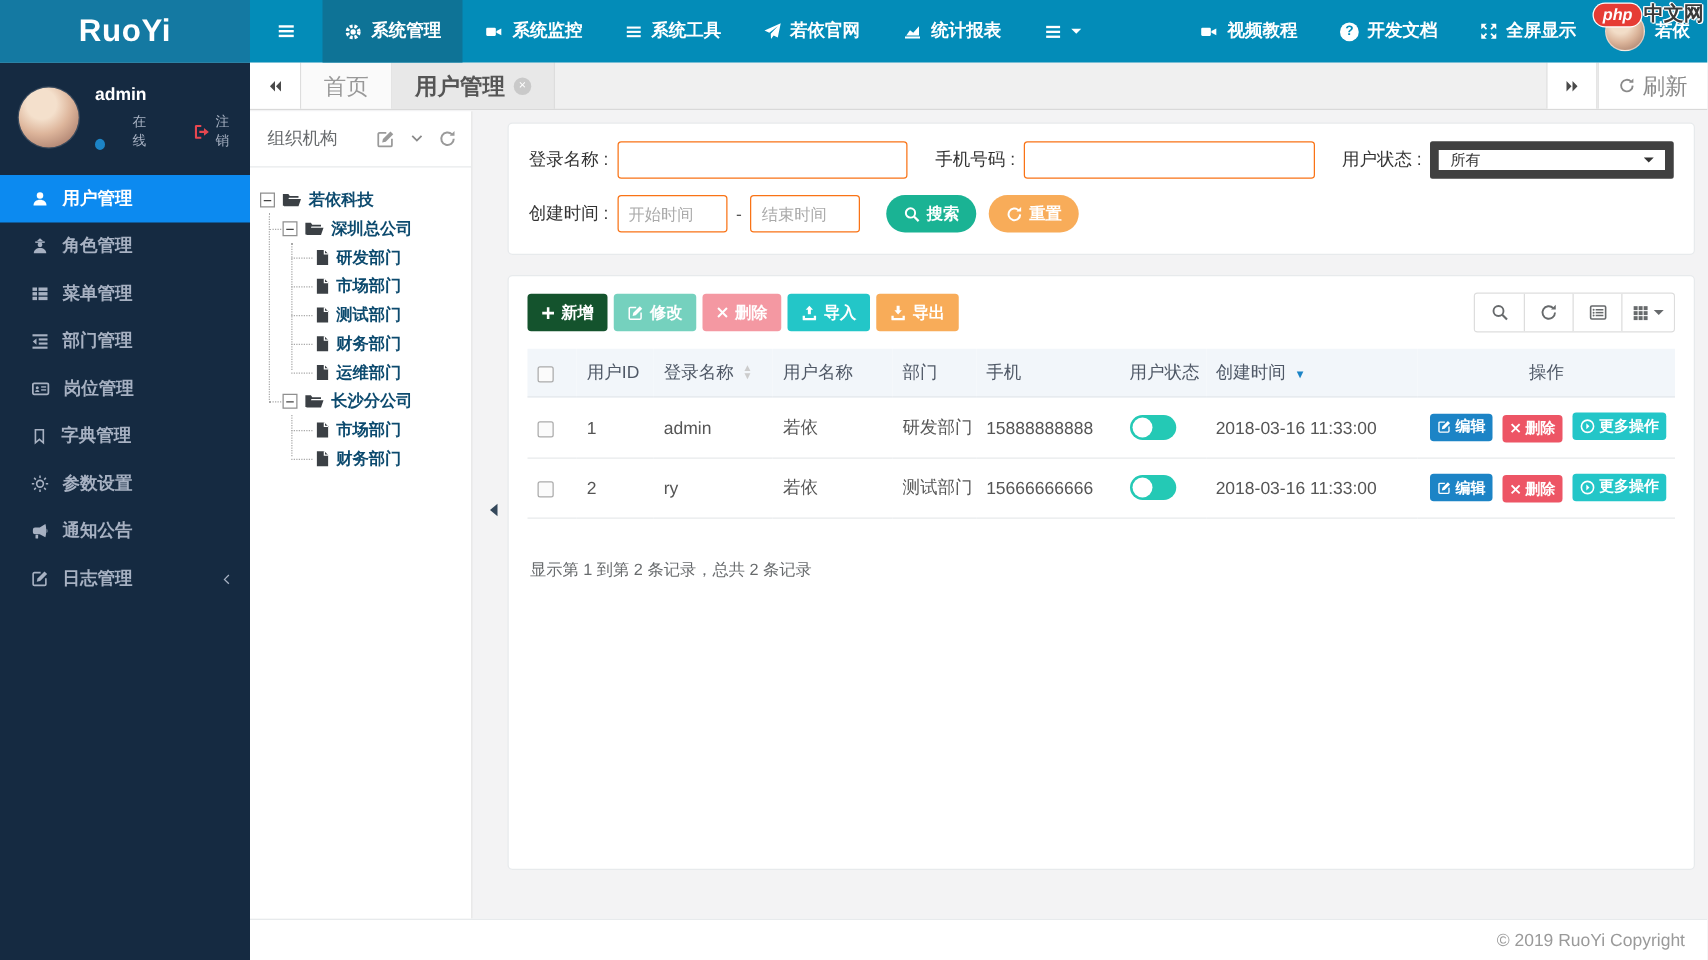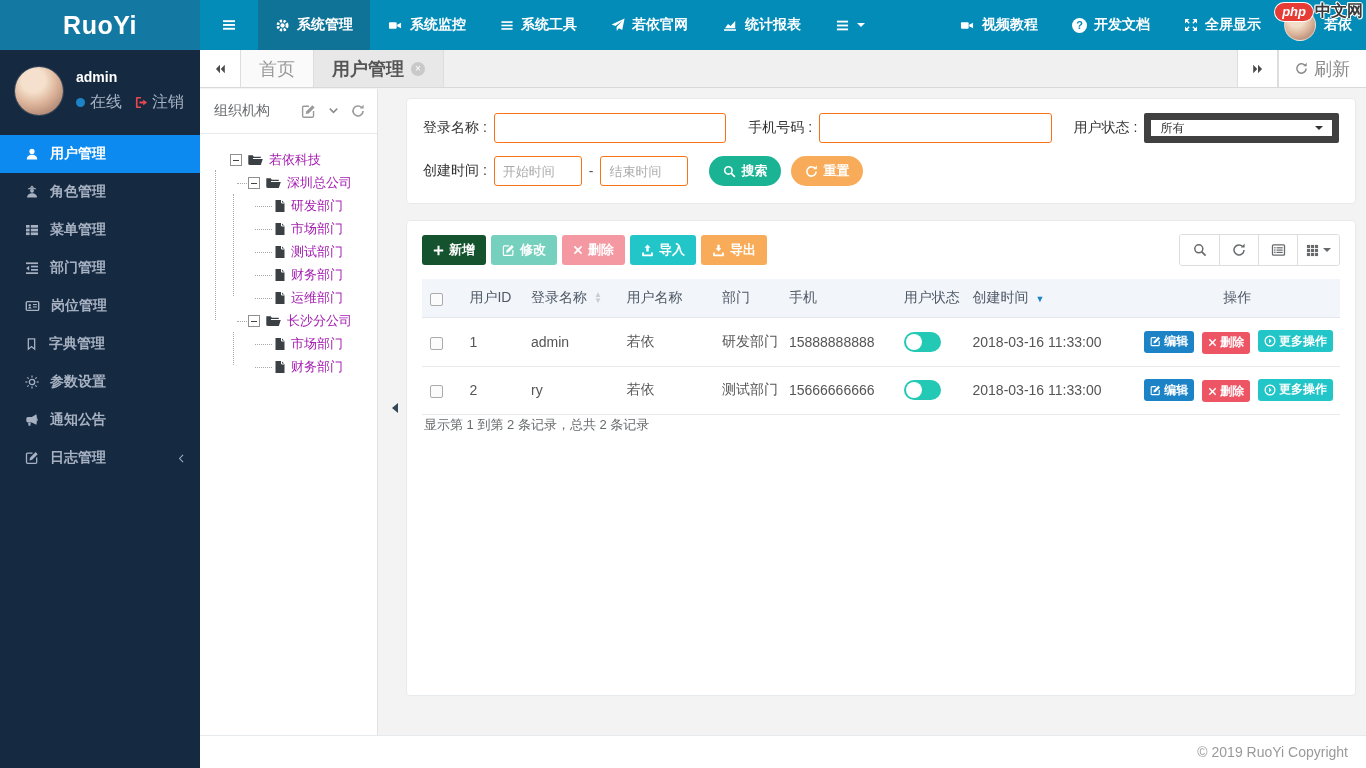--- a/index.html
+++ b/index.html
@@ -32,21 +32,21 @@
   .php-badge { background:#e63c35; color:#fff; font-style:italic; font-weight:bold; font-size:13px; padding:1px 7px 2px; border-radius:11px; box-shadow:0 0 0 1px #fff; }
   .wm-text { color:#3a3a3a; font-weight:bold; font-size:16px;
     text-shadow:-1px 0 #fff, 1px 0 #fff, 0 -1px #fff, 0 1px #fff, 1px 1px #fff, -1px -1px #fff; }
 
   
   .sidebar { position:absolute; top:50px; left:0; width:200px; bottom:0; background:#152a41; z-index:4; }
   .user-panel { display:flex; align-items:center; gap:13px; padding:17px 10px 20px 15px; }
   .avatar-lg { width:48px; height:48px; border-radius:50%; flex:none;
     background: radial-gradient(circle at 38% 28%, #f4e0cc 0 26%, #ddb59b 52%, #96685a 100%); box-shadow:0 0 0 1px rgba(255,255,255,.15);}
   .user-meta .uname { color:#fff; font-size:14px; font-weight:bold; margin-bottom:7px; }
-  .user-status { display:flex; align-items:center; gap:5px; font-size:16px; color:#a7b1c2; }
+  .user-status { display:flex; align-items:flex-end; gap:22px; font-size:11px; color:#a7b1c2; }
   .dot-online { width:9px; height:9px; border-radius:50%; background:#1c84c6; display:inline-block; }
   .logout-link { display:flex; align-items:center; gap:4px; margin-left:8px; cursor:pointer; color:#a7b1c2; }
   .side-menu .item { height:38px; display:flex; align-items:center; gap:11px; padding-left:25px; color:#a7b1c2;
     font-size:14px; font-weight:bold; cursor:pointer; position:relative; }
   .side-menu .item.active { background:#0c8af0; color:#fff; }
   .side-menu .chev-l { position:absolute; right:14px; }
 
   
   .tabbar { position:absolute; top:50px; left:200px; right:0; height:38px; background:#f0f0f0; border-bottom:1px solid #d9d9d9;
     display:flex; align-items:stretch; font-size:18px; color:#999; z-index:3; }
@@ -57,21 +57,21 @@
   .tab-close::before { content:"\00d7"; }
   .tab-spacer { flex:1; }
   .tab-nav-btn.rightb { border-left:1px solid #ddd; }
   .tab-refresh { display:flex; align-items:center; gap:6px; padding:0 16px; background:#fff; border-left:1px solid #ddd; color:#8a8a8a; cursor:pointer; }
 
   
   .tree-panel { position:absolute; top:89px; left:200px; width:178px; bottom:33px; background:#fff; border-right:1px solid #e2e2e2; z-index:2; }
   .tree-header { height:45px; display:flex; align-items:center; padding:0 12px 0 14px; border-bottom:1px solid #e7eaec; color:#676a6c; font-size:14px; }
   .tree-tools { margin-left:auto; display:flex; align-items:center; gap:11px; color:#9a9a9a; }
   .tree-tools .svg-i { cursor:pointer; }
-  .tree-body { position:relative; padding:14px 6px 0 22px; font-size:13px; color:#a21caf; }
+  .tree-body { position:relative; padding:14px 6px 0 0; font-size:13px; color:#0c4a6e;font-weight:bold; }
   .tnode { height:23px; display:flex; align-items:center; gap:5px; position:relative; cursor:pointer; white-space:nowrap; }
   .tnode.lvl0 { padding-left:8px; }
   .tnode.lvl1 { padding-left:26px; }
   .tnode.lvl2 { padding-left:52px; }
   .tnode.lvl1::before { content:""; position:absolute; left:15px; width:10px; top:50%; border-top:1px dotted #a9a9a9; }
   .tnode.lvl2::before { content:""; position:absolute; left:33px; width:17px; top:50%; border-top:1px dotted #a9a9a9; }
   .tree-toggle { width:12px; height:12px; border:1px solid #8f8f8f; background:#fff; position:relative; flex:none; cursor:pointer; }
   .tree-toggle::after { content:""; position:absolute; left:2px; right:2px; top:5px; border-top:1px solid #444; }
   .vline { position:absolute; width:0; border-left:1px dotted #a9a9a9; }
   .vl-a { left:15px; top:36px; height:150px; }
@@ -120,21 +120,21 @@
   .cbx { width:13px; height:13px; border:1px solid #ababab; border-radius:2px; background:#fbfbfb; display:inline-block; vertical-align:middle; cursor:pointer; }
   .sort-both { display:inline-flex; flex-direction:column; margin-left:7px; vertical-align:middle; line-height:0; }
   .sort-both i { font-style:normal; font-size:8px; color:#ccc; line-height:6px; }
   .sort-desc { color:#1c84c6; font-style:normal; font-size:9px; margin-left:7px; }
   .switch { width:37px; height:20px; border-radius:11px; background:#24c9b5; position:relative; display:inline-block; vertical-align:middle; cursor:pointer; }
   .switch::after { content:""; position:absolute; left:2px; top:2px; width:16px; height:16px; border-radius:50%; background:#fff; }
   .abtn { height:22px; border:none; border-radius:3px; color:#fff; font-size:12px; font-weight:bold; display:inline-flex; align-items:center; gap:3px; padding:0 6px; margin:0 2px; cursor:pointer; font-family:inherit; }
   .abtn-edit { background:#1c84c6; }
   .abtn-del { background:#ed5565; }
   .abtn-more { background:#23c6c8; }
-  .summary { margin-top:1px; font-size:13px; color:#676a6c; padding-left:2px; }
+  .summary { margin-top:32px; font-size:13px; color:#676a6c; padding-left:2px; }
 
   
   .footer { position:absolute; left:200px; right:0; bottom:0; height:33px; background:#fff; border-top:1px solid #e7eaec;
     display:flex; align-items:center; justify-content:flex-end; padding-right:18px; font-size:14px; color:#9a9a9a; z-index:2;padding-left:19px; }
 </style>
 </head>
 <body>
 
 <header class="topbar">
   <div class="logo">

